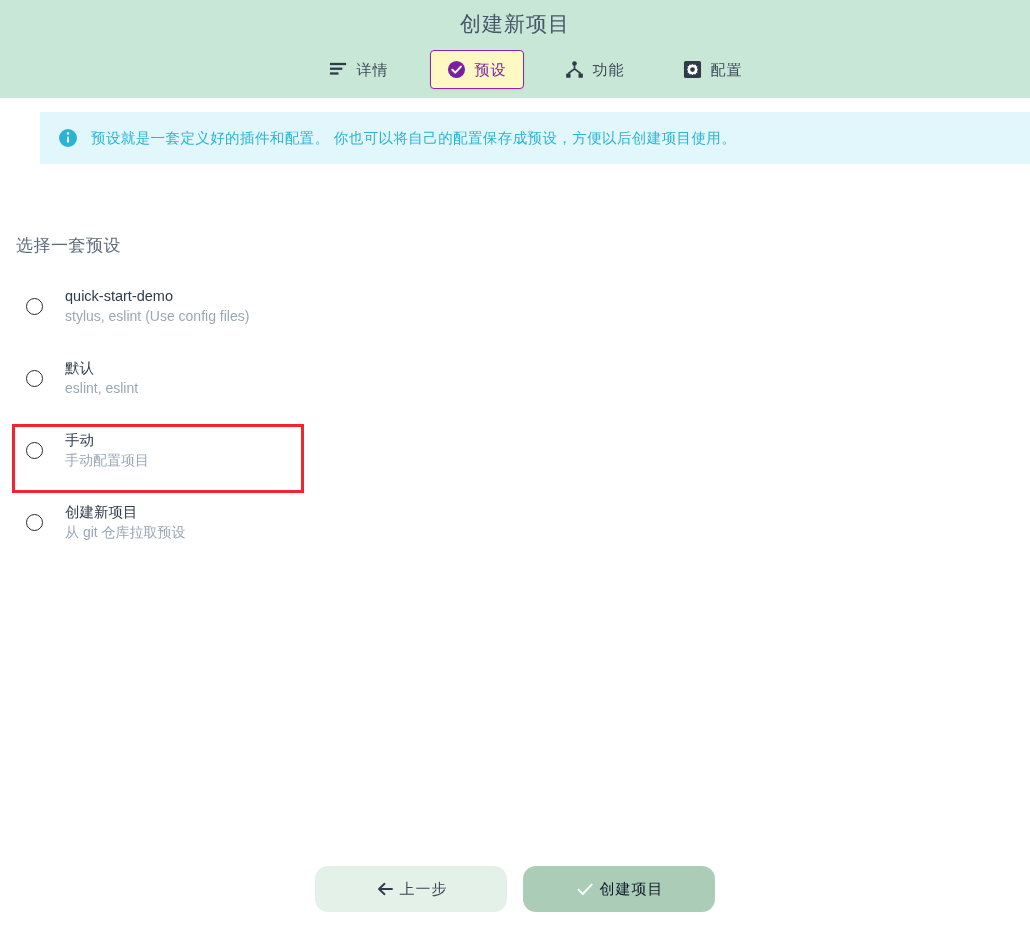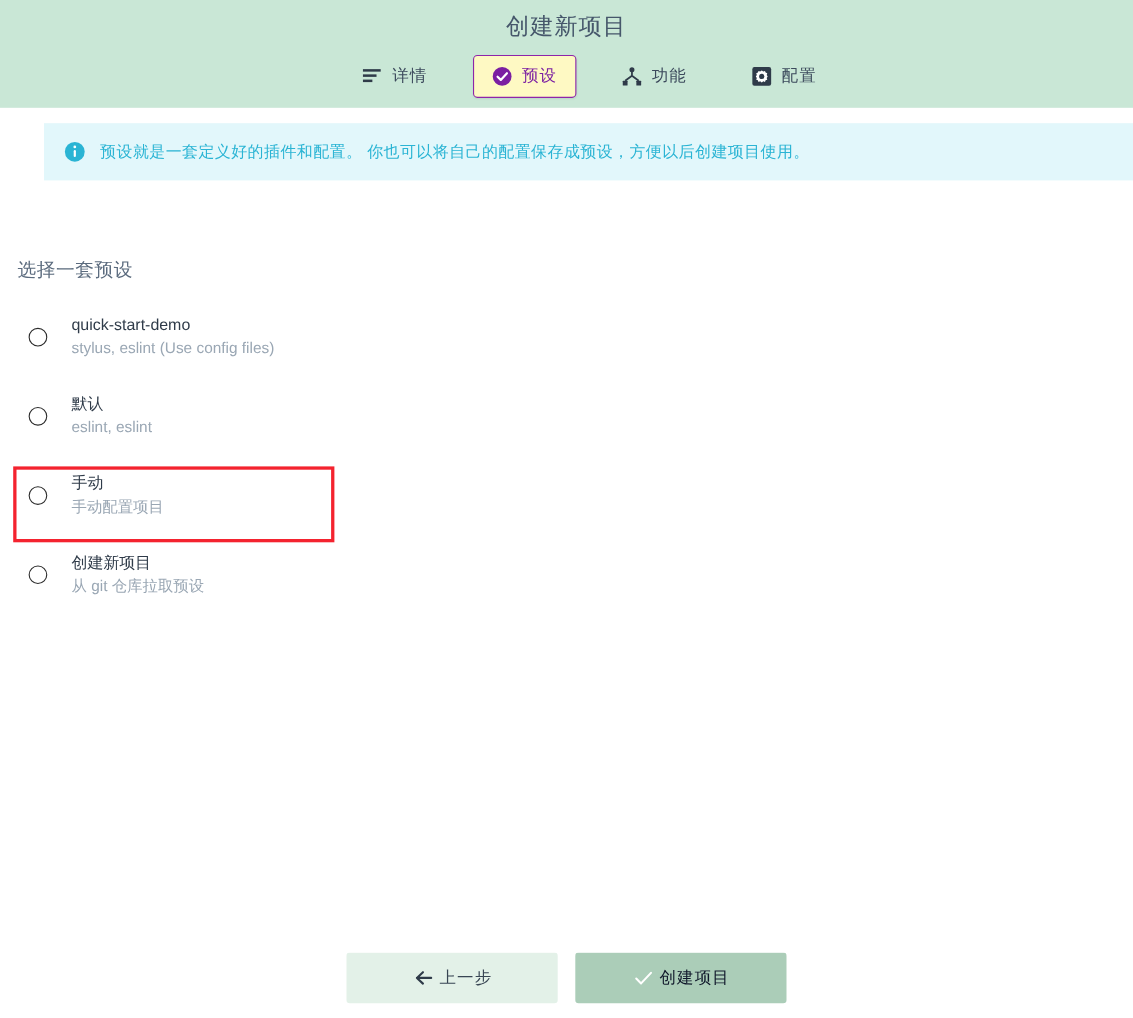--- a/index.html
+++ b/index.html
@@ -118,21 +118,21 @@
     flex: 0 0 auto;
     display: flex;
     justify-content: center;
     gap: 16px;
     padding-bottom: 13px;
   }
   .btn {
     display: flex; align-items: center; justify-content: center;
     gap: 5px;
     width: 192px; height: 46px;
-    border: none; border-radius: 3px;
+    border: none; border-radius: 13px;
     font-size: 15px; letter-spacing: 1px;
     cursor: pointer;
     font-family: Liberation Sans, sans-serif;
   }
   .btn-back { background: #e3f1e8; color: #384553; }
   .btn-create { background: #abcdb8; color: #0f172a; cursor: default; }
   .btn-icon { width: 20px; height: 20px; display: inline-flex; }
 </style>
 </head>
 <body>

